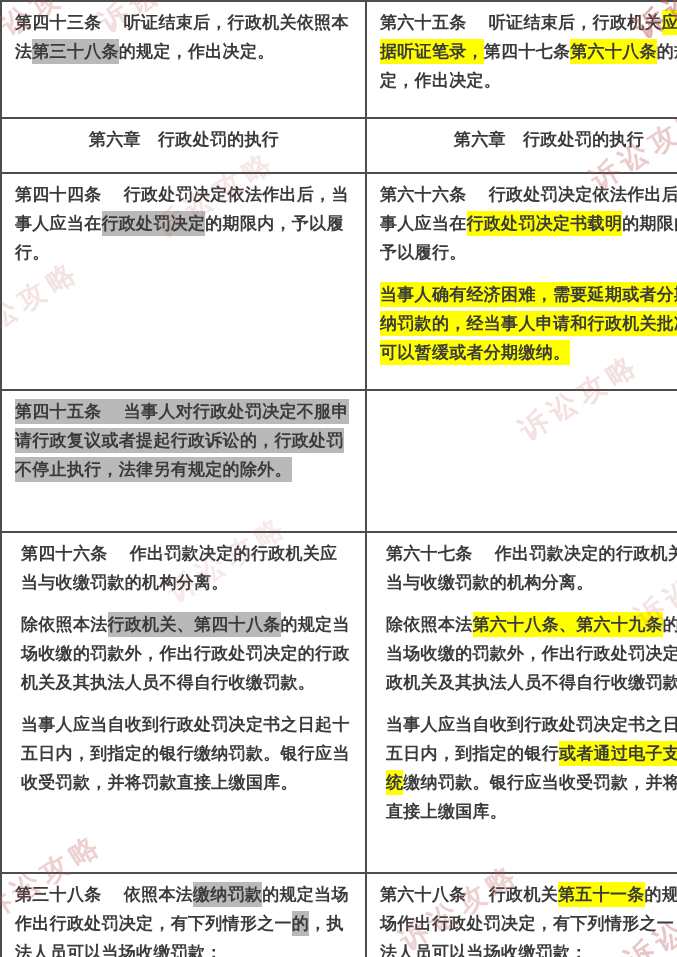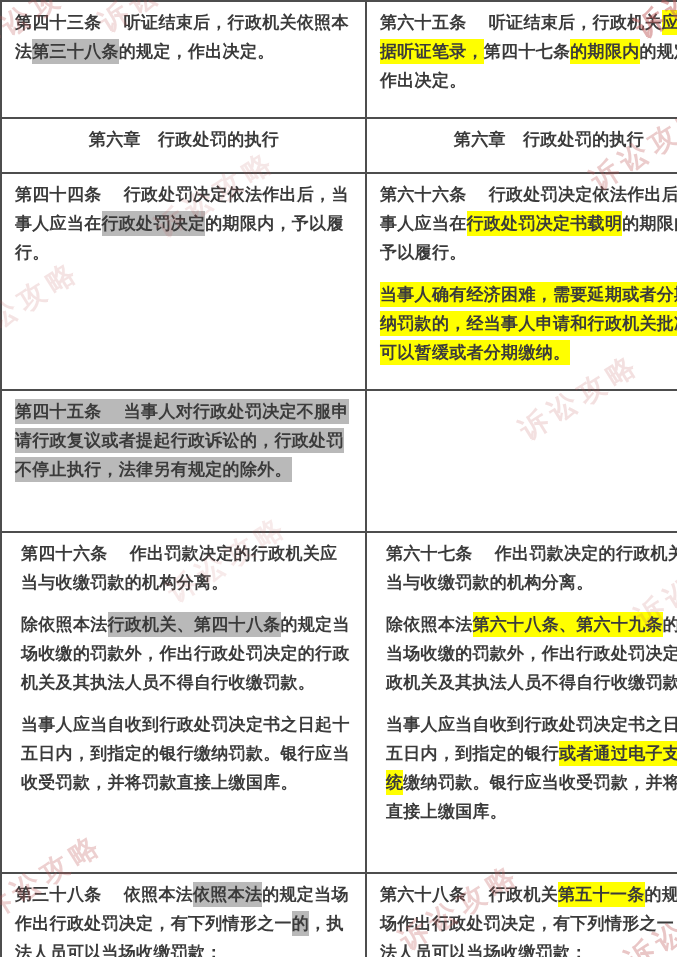--- a/index.html
+++ b/index.html
@@ -66,21 +66,21 @@
 
 <div class="page">
 
   <table class="cmp">
     <tbody>
         <tr class="r1">
       <td>
         <div class="para"><span>第四十三条　 听证结束后，行政机关依照本法</span><span class="hl-gray">第三十八条</span><span>的规定，作出决定。</span></div>
       </td>
       <td>
-        <div class="para"><span>第六十五条　 听证结束后，行政机关</span><span class="hl-yellow">应当根据听证笔录，</span><span>第四十七条</span><span class="hl-yellow">的期限内</span><span>的规定，作出决定。</span></div>
+        <div class="para"><span>第六十五条　 听证结束后，行政机关</span><span class="hl-yellow">应当根据听证笔录，</span><span>第四十七条</span><span class="hl-yellow">第六十八条</span><span>的规定，作出决定。</span></div>
       </td>
     </tr>
 
     <tr class="r2">
       <td class="chapter">第六章　行政处罚的执行</td>
       <td class="chapter">第六章　行政处罚的执行</td>
     </tr>
 
     <tr class="r3">
       <td>
@@ -107,21 +107,21 @@
       </td>
       <td>
         <div class="para"><span>第六十七条　 作出罚款决定的行政机关应当与收缴罚款的机构分离。</span></div>
         <div class="para"><span>除依照本法</span><span class="hl-yellow">第六十八条、第六十九条</span><span>的规定当场收缴的罚款外，作出行政处罚决定的行政机关及其执法人员不得自行收缴罚款。</span></div>
         <div class="para"><span>当事人应当自收到行政处罚决定书之日起十五日内，到指定的银行</span><span class="hl-yellow">或者通过电子支付系统</span><span>缴纳罚款。银行应当收受罚款，并将罚款直接上缴国库。</span></div>
       </td>
     </tr>
 
     <tr class="r6">
       <td>
-        <div class="para"><span>第三十八条　 依照本法</span><span class="hl-gray">依照本法</span><span>的规定当场作出行政处罚决定，有下列情形之一</span><span class="hl-gray">的</span><span>，执法人员可以当场收缴罚款：</span></div>
+        <div class="para"><span>第三十八条　 依照本法</span><span class="hl-gray">缴纳罚款</span><span>的规定当场作出行政处罚决定，有下列情形之一</span><span class="hl-gray">的</span><span>，执法人员可以当场收缴罚款：</span></div>
       </td>
       <td>
         <div class="para"><span>第六十八条　 行政机关</span><span class="hl-yellow">第五十一条</span><span>的规定当场作出行政处罚决定，有下列情形之一，执法人员可以当场收缴罚款：</span></div>
       </td>
     </tr>
   </tbody>
     </table>
 
   <span class="wm" style="left:-35px;top:-8px;opacity:.26">诉讼攻略</span>
   <span class="wm" style="left:92px;top:-30px;opacity:.20">诉讼攻略</span>

